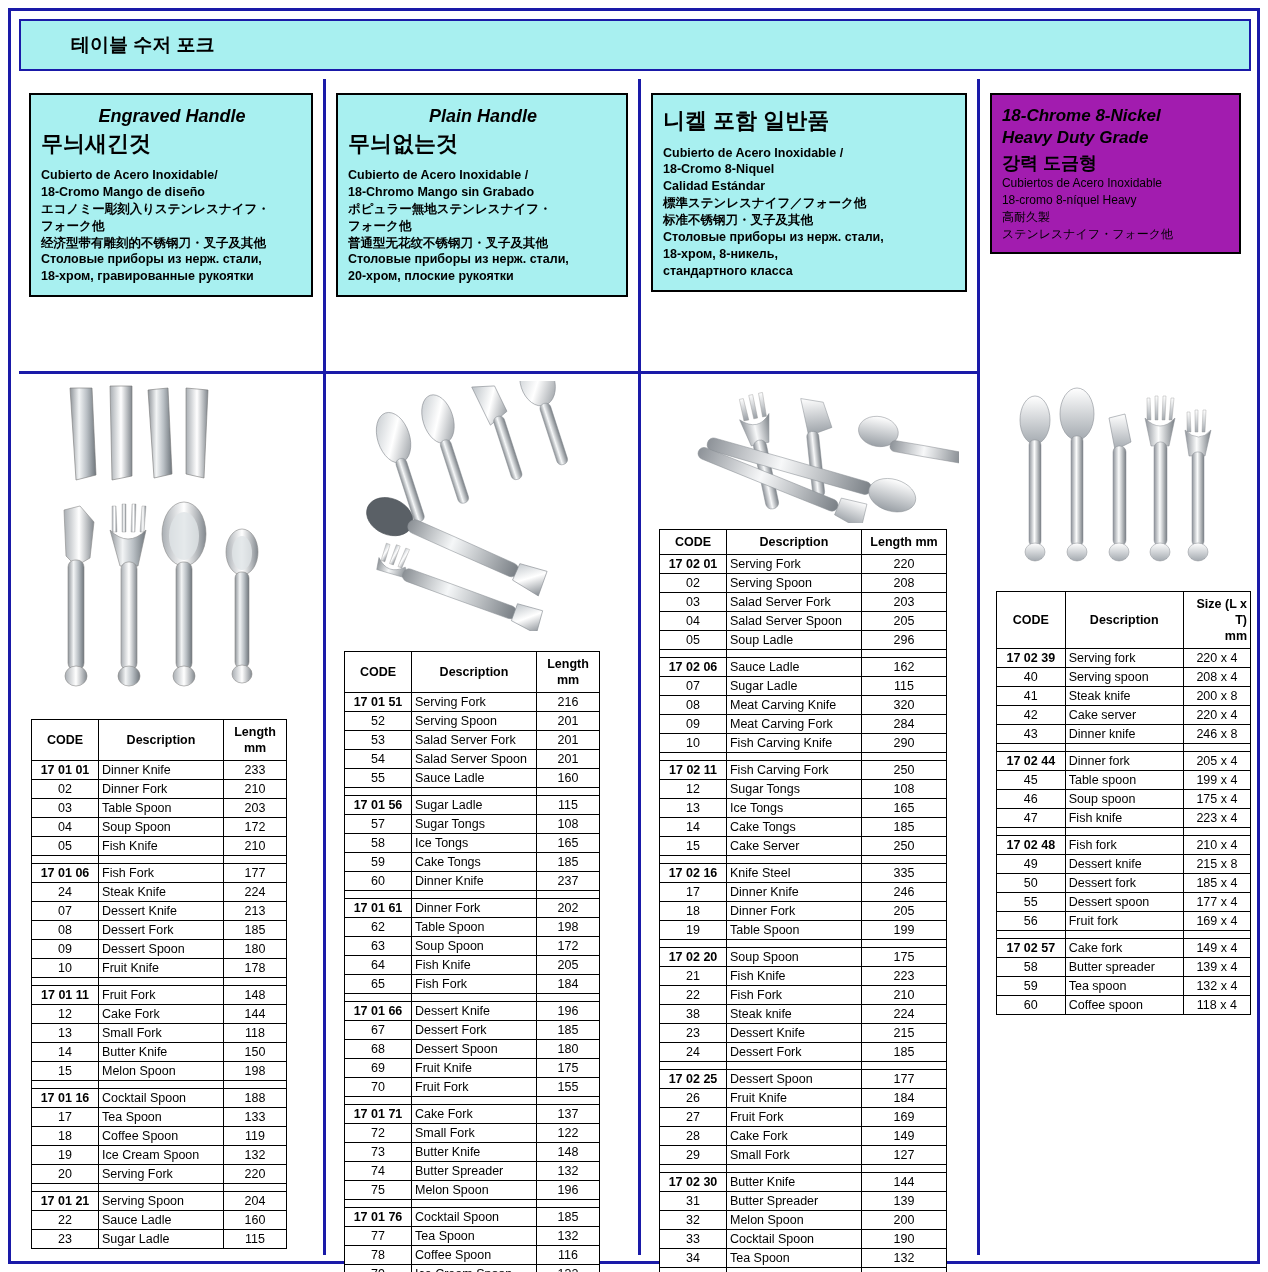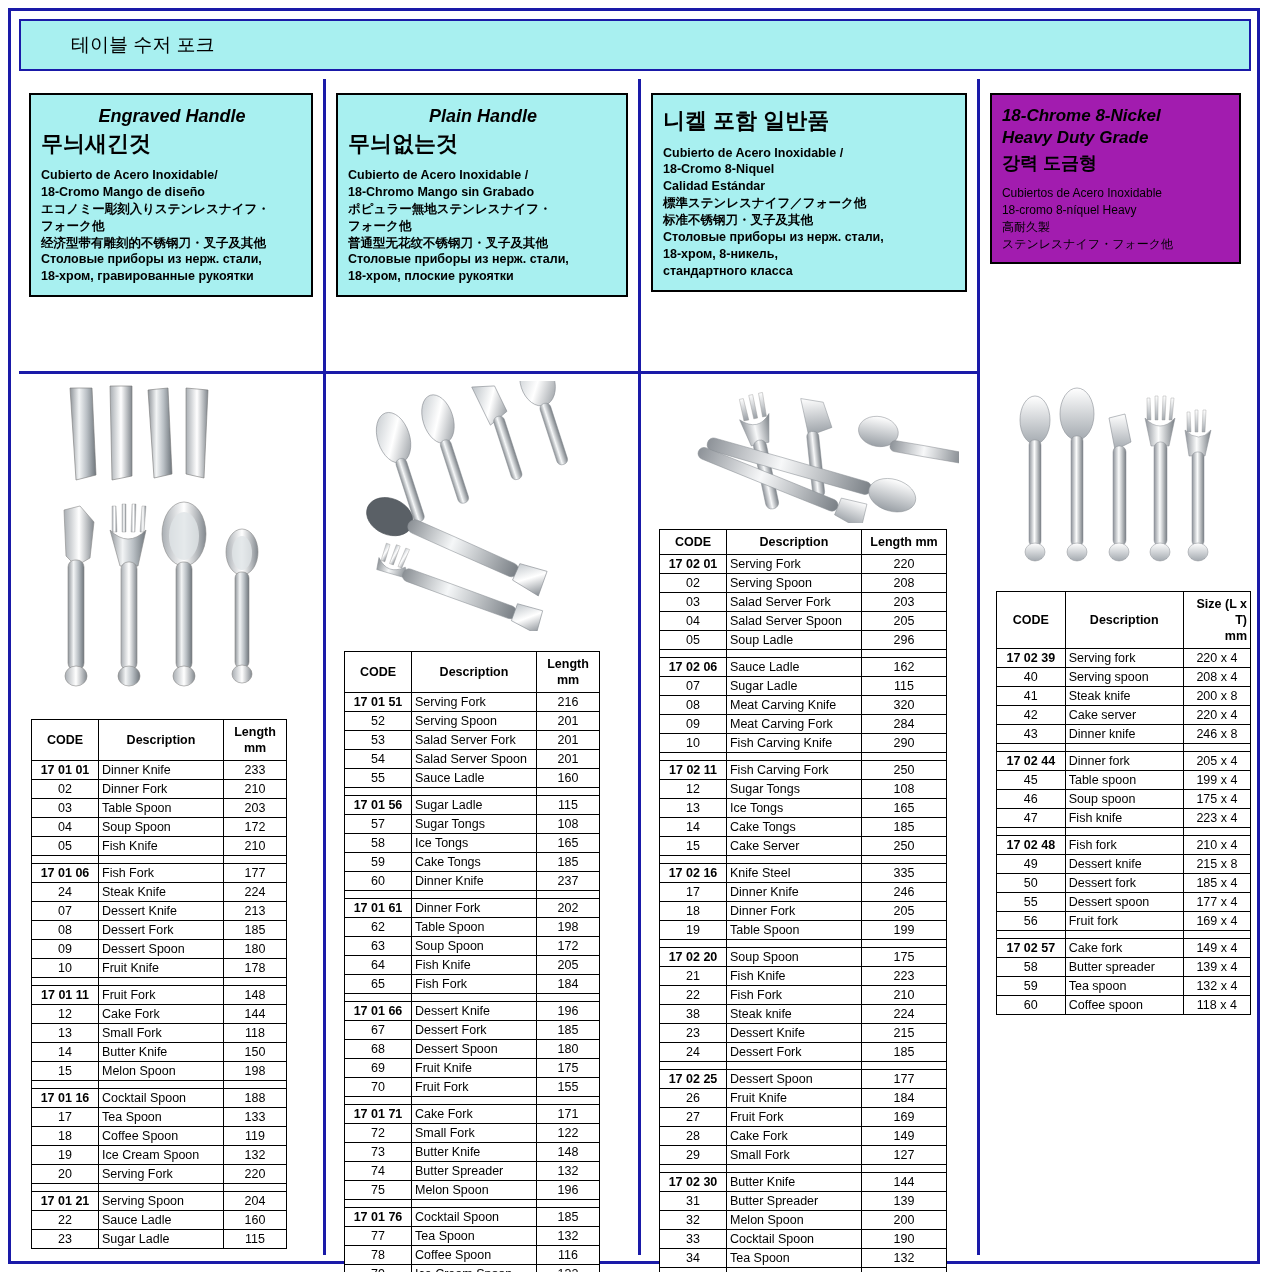--- a/index.html
+++ b/index.html
@@ -24,21 +24,21 @@
     border:2px solid #1a1aa8;
     box-sizing:border-box;
     display:flex;align-items:center;
   }
   .title-main{
     font-style:italic;font-weight:bold;font-size:27px;
     margin-left:14px;letter-spacing:0.2px;
     white-space:nowrap;
   }
   .title-kr{
-    font-size:19px;font-weight:normal;margin-left:34px;white-space:nowrap;padding-left:16px;
+    font-size:19px;font-weight:bold;margin-left:34px;white-space:nowrap;padding-left:16px;
   }
   
   .cols{
     position:absolute;left:8px;top:68px;width:1232px;height:1176px;
     display:flex;
   }
   .col{
     box-sizing:border-box;
     border-right:3px solid #1a1aa8;
     position:relative;
@@ -72,21 +72,21 @@
     margin:14px 10px 0 10px;
     background:#a21caf;
     border:2px solid #000;
     box-sizing:border-box;
     padding:10px 8px 10px 10px;
   }
   .h4-en{
     font-style:italic;font-weight:bold;font-size:17px;line-height:1.3;
   }
   .h4-kr{font-weight:bold;font-size:18px;margin-top:2px;}
-  .h4-lines{margin-top:10px;font-size:12px;line-height:1.4;}
+  .h4-lines{font-size:12px;line-height:1.4;}
   
   .col-div{
     position:absolute;left:0;right:0;height:3px;background:#1a1aa8;
   }
   
   .imgbox{
     position:absolute;left:0;right:0;
     display:flex;align-items:center;justify-content:center;
     background:#fff;
   }
@@ -355,21 +355,21 @@
       <div class="hbox">
         <div class="h-en">Plain Handle</div>
         <div class="h-kr">무늬없는것</div>
         <div class="h-lines">
           <div>Cubierto de Acero Inoxidable /</div>
           <div>18-Chromo Mango sin Grabado</div>
           <div>ポピュラー無地ステンレスナイフ・</div>
           <div>フォーク他</div>
           <div>普通型无花纹不锈钢刀・叉子及其他</div>
           <div>Столовые приборы из нерж. стали,</div>
-          <div>18-хром, плоские рукоятки</div>
+          <div>20-хром, плоские рукоятки</div>
         </div>
       </div>
       <div class="col-div" style="top:292px;"></div>
 
       <div class="imgbox" style="top:296px;height:262px;">
         <svg width="280" height="250" viewBox="0 0 280 250">
           <defs>
             <linearGradient id="p1" x1="0" y1="0" x2="1" y2="0">
               <stop offset="0%" stop-color="#8b9095"></stop>
                 <stop offset="40%" stop-color="#f5f7f8"></stop>
@@ -533,21 +533,21 @@
                 <td class="len">155</td>
               </tr>
             <tr class="gap">
                 <td></td>
                 <td></td>
                 <td></td>
               </tr>
             <tr>
                 <td class="code">17 01 71</td>
                 <td class="desc">Cake Fork</td>
-                <td class="len">171</td>
+                <td class="len">137</td>
               </tr>
             <tr>
                 <td class="code plain">72</td>
                 <td class="desc">Small Fork</td>
                 <td class="len">122</td>
               </tr>
             <tr>
                 <td class="code plain">73</td>
                 <td class="desc">Butter Knife</td>
                 <td class="len">148</td>

